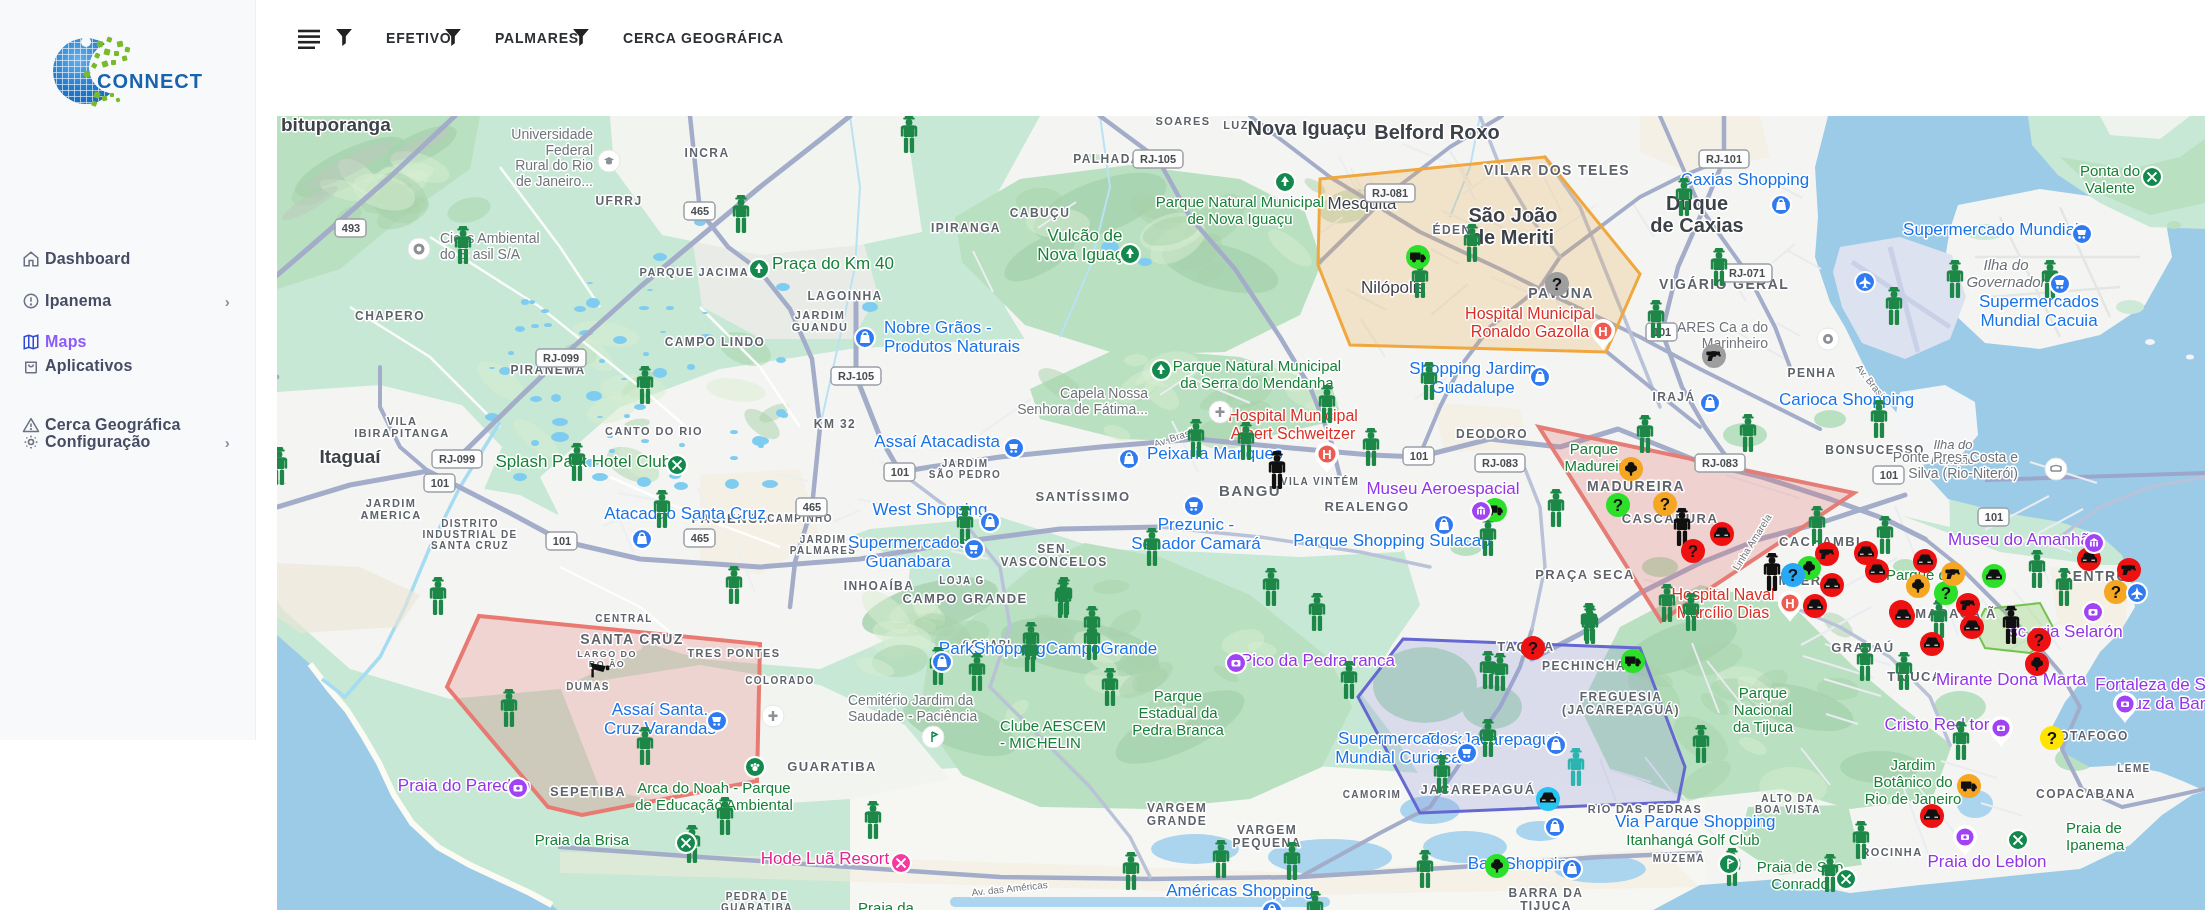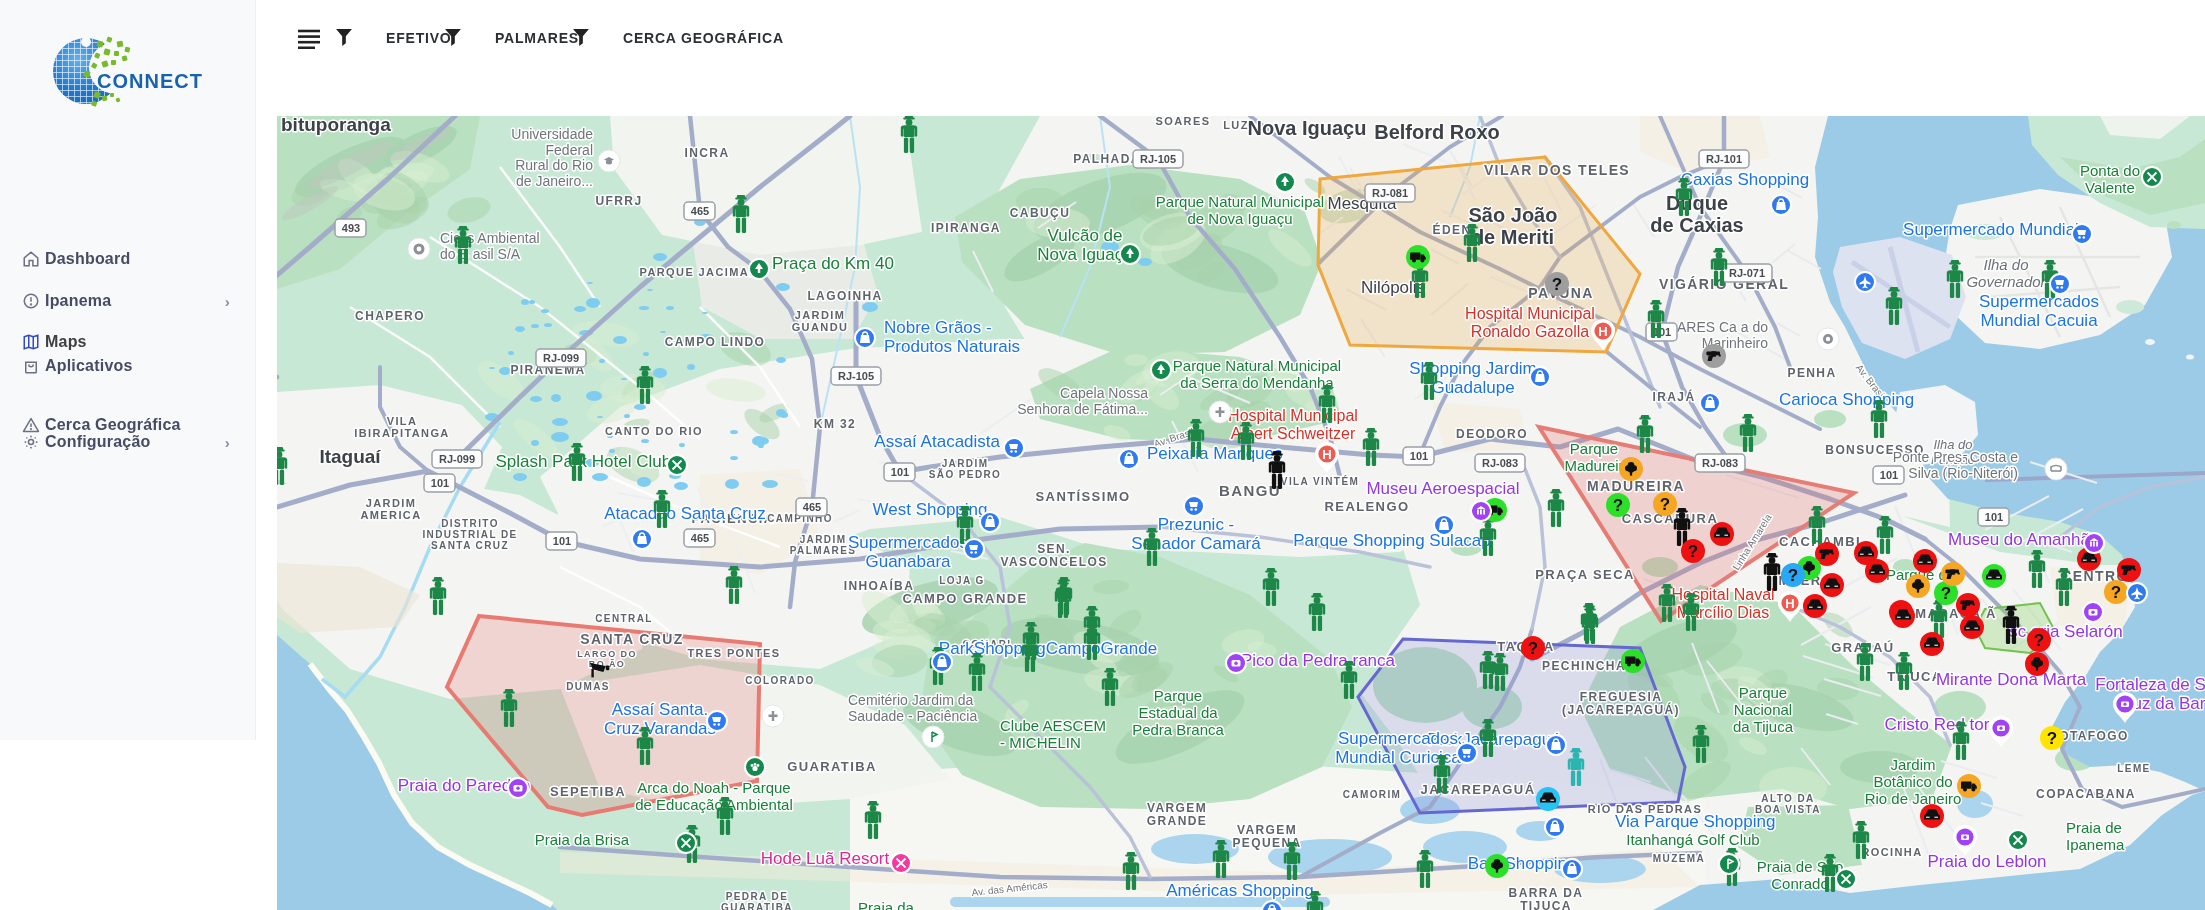--- a/index.html
+++ b/index.html
@@ -5,21 +5,21 @@
 html,body { width:2205px; height:910px; overflow:hidden; background:#fff;
   font-family:"Liberation Sans", sans-serif; }
 #sidebar { position:absolute; left:0; top:0; width:256px; height:740px;
   background:#f8f9fb; border-right:1px solid #edeff3; }
 #topbar { position:absolute; left:257px; top:0; width:1948px; height:109px; background:#fff; }
 #map { position:absolute; left:277px; top:116px; width:1928px; height:801px; }
 .nav { position:absolute; left:0; width:256px; height:42px; display:flex; align-items:center; }
 .nav svg { margin-left:22px; }
 .nav span { margin-left:5px; font-size:16px; font-weight:600; color:#454c63; letter-spacing:0.2px; }
 .nav .chev { position:absolute; right:26px; color:#8a8fa0; font-size:15px; font-weight:600;}
-.blue span { color:#404040; }
+.blue span { color:#8b5cf6; }
 .fbtn { position:absolute; top:29px; display:flex; align-items:center; color:#2c2f33; font-weight:bold;
   font-size:14px; letter-spacing:0.8px;gap:25px; }
 .fbtn svg { margin-right:9px; }
 </style></head>
 <body>
 <div id="topbar">
  <svg style="position:absolute;left:41px;top:29px" width="22" height="20" viewBox="0 0 22 20">
   <g stroke="#222" stroke-width="2.6">
         <line x1="0" y1="2" x2="22" y2="2"></line>
         <line x1="0" y1="7.6" x2="22" y2="7.6"></line>

